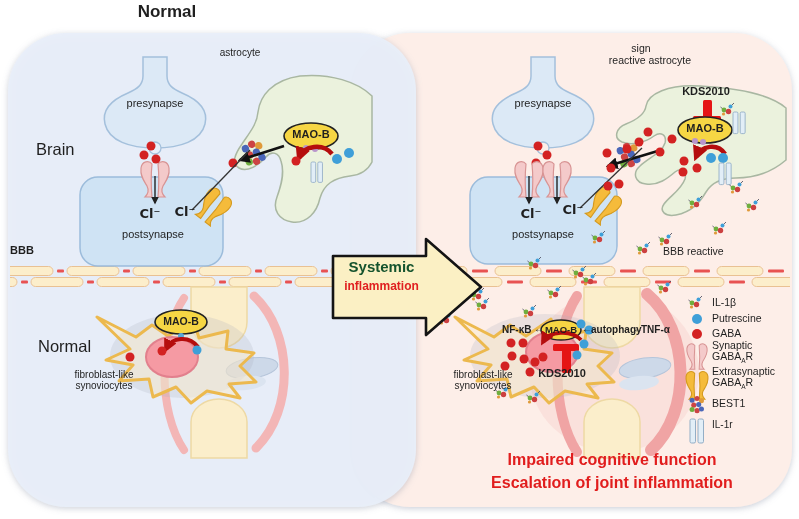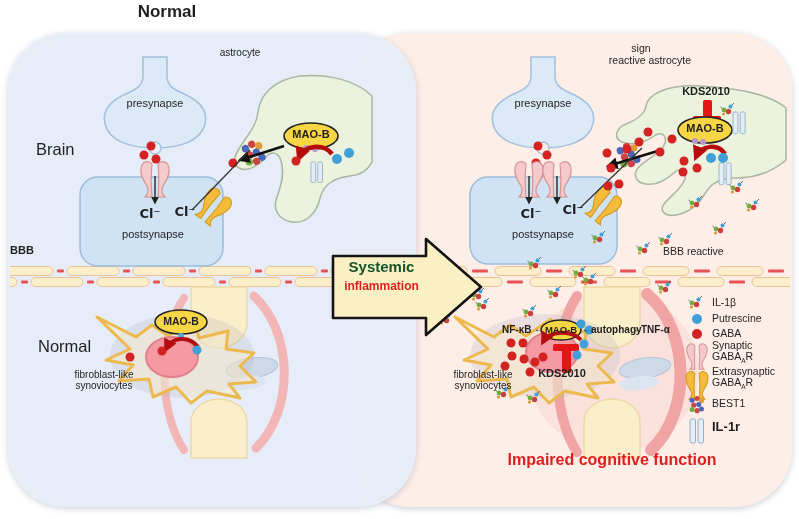--- a/index.html
+++ b/index.html
@@ -292,24 +292,25 @@
 <div class="lbl b" style="left:534px;top:324px;font-size:10px;">←</div>
 <div class="lbl c b" style="left:540px;top:325px;width:42px;font-size:9.5px;">MAO-B</div>
 <div class="lbl b" style="left:582px;top:324px;font-size:10px;">←</div>
 <div class="lbl sb" style="left:591px;top:325px;font-size:10px;">autophagy</div>
 <div class="lbl b" style="left:633px;top:324px;font-size:10px;">←</div>
 <div class="lbl sb" style="left:641px;top:325px;font-size:10px;">TNF-α</div>
 <div class="lbl c sb" style="left:530px;top:368px;width:64px;font-size:11px;">KDS2010</div>
 <div class="lbl c" style="left:437px;top:370px;width:92px;font-size:10px;">fibroblast-like</div>
 <div class="lbl c" style="left:437px;top:380.5px;width:92px;font-size:10px;">synoviocytes</div>
 <div class="lbl c b" style="left:427px;top:452px;width:370px;font-size:16px;color:#e11d1d;">Impaired cognitive function</div>
+<div class="lbl c b" style="left:427px;top:475px;width:370px;font-size:16px;color:#e11d1d;">Escalation of joint inflammation</div>
 
 <div class="lbl" style="left:712px;top:297px;font-size:10.5px;">IL-1β</div>
 <div class="lbl" style="left:712px;top:313px;font-size:10.5px;">Putrescine</div>
 <div class="lbl" style="left:712px;top:328px;font-size:10.5px;">GABA</div>
 <div class="lbl" style="left:712px;top:340px;font-size:10.5px;">Synaptic</div>
 <div class="lbl" style="left:712px;top:351px;font-size:10.5px;"><span>GABA</span><sub>A</sub><span>R</span></div>
 <div class="lbl" style="left:712px;top:366px;font-size:10.5px;">Extrasynaptic</div>
 <div class="lbl" style="left:712px;top:377px;font-size:10.5px;"><span>GABA</span><sub>A</sub><span>R</span></div>
 <div class="lbl" style="left:712px;top:398px;font-size:10.5px;">BEST1</div>
-<div class="lbl" style="left:712px;top:420px;font-size:13px;font-weight:bold;">IL-1r</div>
+<div class="lbl" style="left:712px;top:420px;font-size:10px;">IL-1r</div>
 
 </div>
 
 </body></html>

